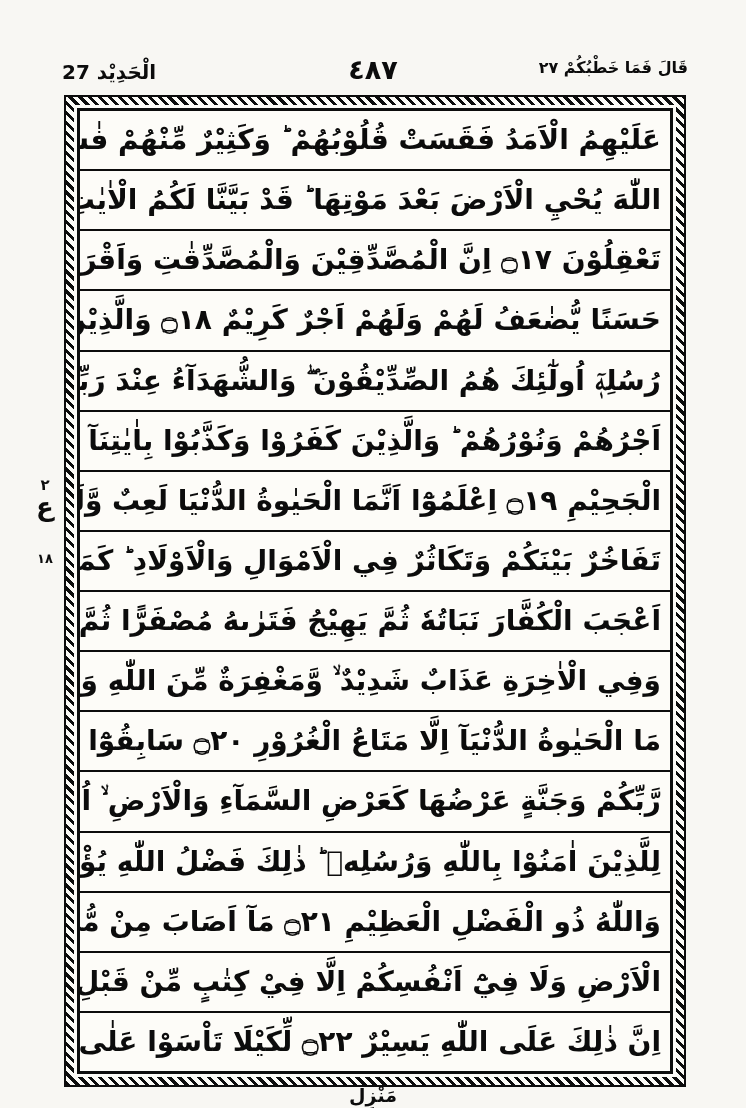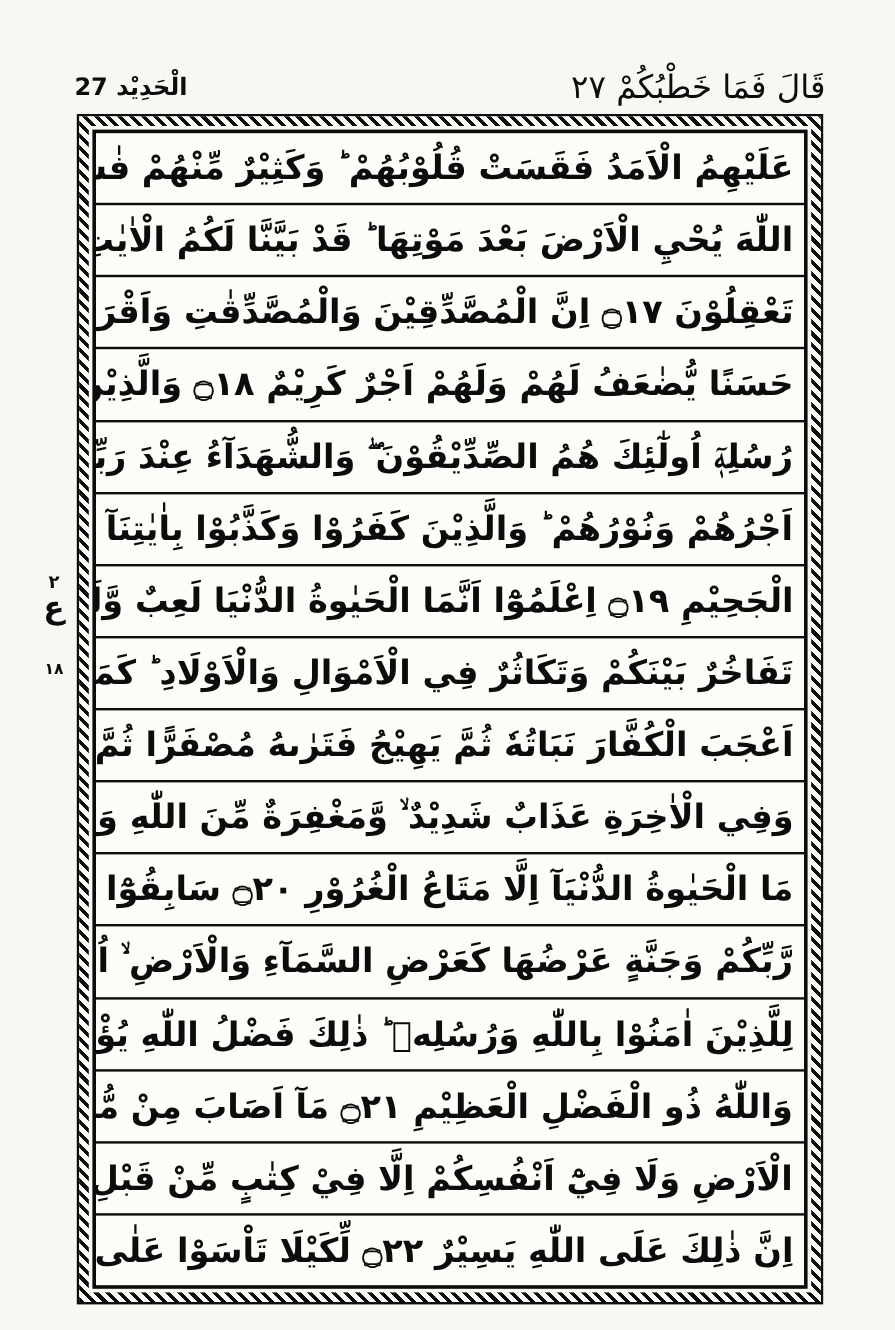--- a/index.html
+++ b/index.html
@@ -16,22 +16,22 @@
     position: absolute;
     inset: 0;
     color: #0c0c0c;
   }
   
   .header-juz {
     position: absolute;
     top: 58px;
     left: 56px;  
     right: auto;
-    font-size: 27px;
-    font-weight: normal;
+    font-size: 16px;
+    font-weight: bold;
     white-space: nowrap;
     direction: rtl;
   }
   
   .header-juz { left: auto; right: 58px; }
   .header-page-number {
     position: absolute;
     top: 54px;
     left: 0;
     right: 0;
@@ -134,20 +134,21 @@
     font-weight: bold;
     direction: rtl;
   }
 </style>
 </head>
 <body>
 
 <div class="page">
 
   <div class="header-juz">قَالَ فَمَا خَطْبُكُمْ ٢٧</div>
+  <div class="header-page-number">٤٨٧</div>
   <div class="header-surah">الْحَدِيْد 27</div>
 
   <div class="frame">
     <div class="frame-band">
       <div class="frame-gap">
         <div class="rows">
           <div class="row">
               <div class="line-text">عَلَيْهِمُ الْاَمَدُ فَقَسَتْ قُلُوْبُهُمْ ؕ وَكَثِيْرٌ مِّنْهُمْ فٰسِقُوْنَ ۝١٦ اِعْلَمُوْٓا اَنَّ</div>
             </div>
           <div class="row">
@@ -199,14 +200,15 @@
       </div>
     </div>
   </div>
 
   <div class="ruku-marker">
     <span class="ruku-top">٢</span>
     <span class="ruku-ain">ع</span>
     <span class="ruku-bottom">١٨</span>
   </div>
 
+  <div class="manzil">مَنْزِل</div>
 
 </div>
 
 </body></html>

